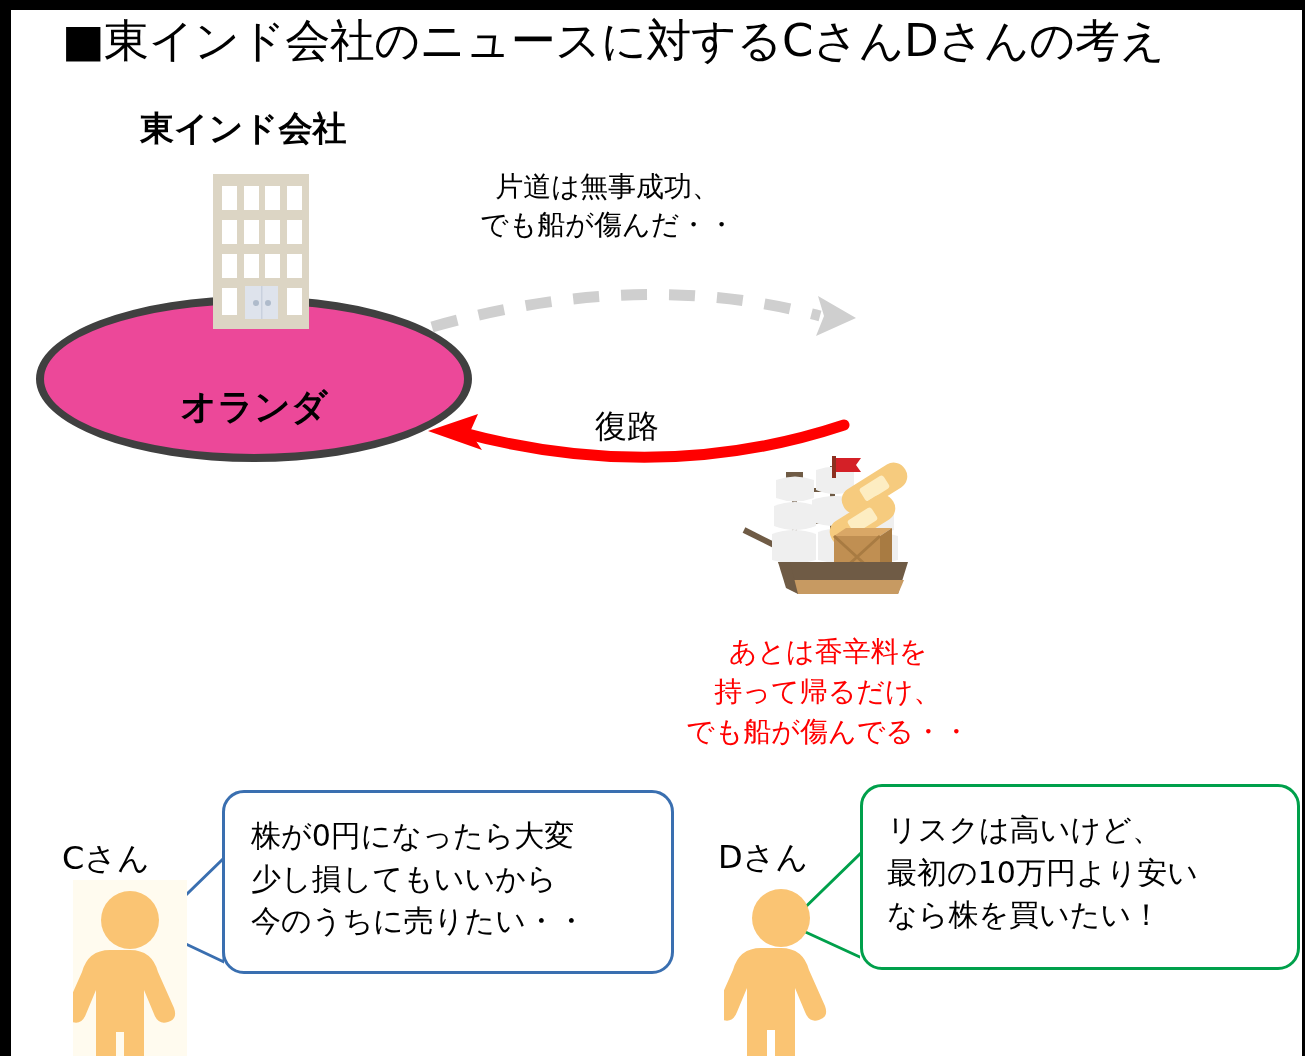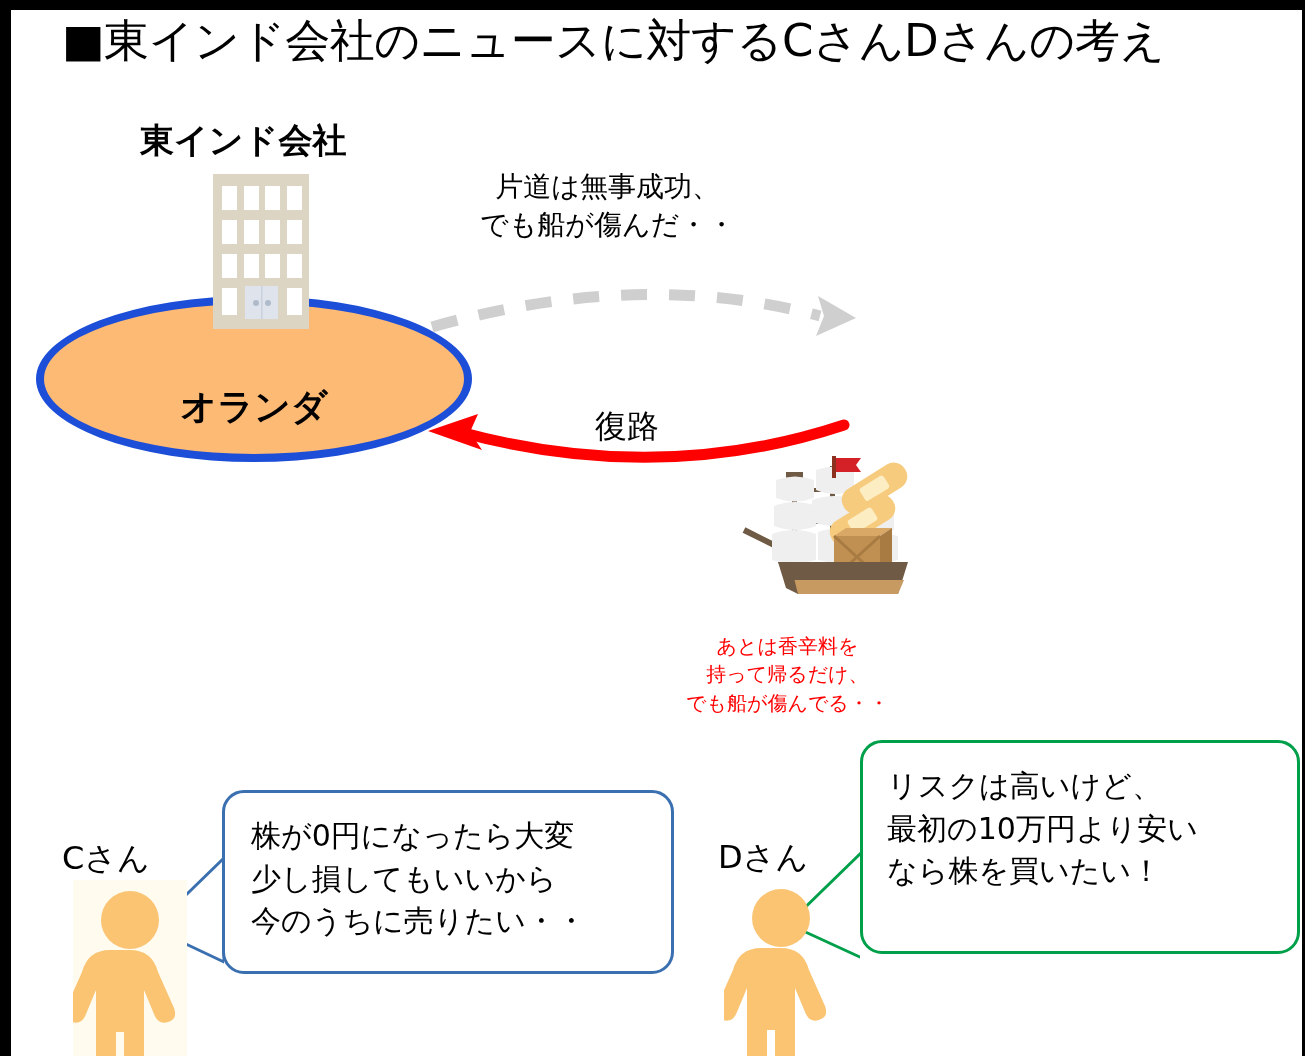--- a/index.html
+++ b/index.html
@@ -53,21 +53,20 @@
   }
   .company-label {
     position: absolute;
     left: 140px;
     top: 106px;
     font-family: "DejaVu Sans", "Liberation Sans", sans-serif;
     font-size: 34px;
     font-weight: bold;
     color: #000000;
     white-space: nowrap;
-    margin-top: 12px;
   }
 
   
   .ellipse {
     position: absolute;
     border-radius: 50%;
     box-sizing: border-box;
   }
   .ellipse .ellipse-label {
     position: absolute;
@@ -118,21 +117,21 @@
   }
   #return-label {
     left: 595px;
     top: 405px;
     font-size: 32px;
     text-align: right;
   }
   #ship-note {
     left: 686px;
     top: 632px;
-    font-size: 20px;
+    font-size: 28px;
     line-height: 1.42;
     text-align: center;
     color: #FF0000;
   }
   #label-c {
     left: 62px;
     top: 837px;
     font-size: 32px;
   }
   #label-d {
@@ -164,23 +163,23 @@
     height: 184px;
     border-color: #3A6FB0;
   }
   #bubble-c .bubble-text {
     position: absolute;
     left: 26px;
     top: 22px;
   }
   #bubble-d {
     left: 860px;
-    top: 740px;
+    top: 784px;
     width: 440px;
-    height: 214px;
+    height: 186px;
     border-color: #00A04B;
     text-decoration: underline;
   }
   #bubble-d .bubble-text {
     position: absolute;
     left: 24px;
     top: 22px;
   }
 
   
@@ -224,21 +223,21 @@
 
 <div id="slide">
 
   <div class="frame-top"></div>
   <div class="frame-left"></div>
   <div class="frame-right"></div>
 
   <div class="slide-title">■東インド会社のニュースに対するCさんDさんの考え</div>
   <div class="company-label">東インド会社</div>
 
-  <div class="ellipse" id="ellipse-netherlands" style="background:#fdba74;border:8px solid #1d4ed8;">
+  <div class="ellipse" id="ellipse-netherlands" style="background:#ec4899;border:8px solid #404040;">
     <div class="ellipse-label">オランダ</div>
   </div>
 
 
   <div id="building">
     <svg viewBox="0 0 96 155" width="96" height="155" xmlns="http://www.w3.org/2000/svg">
       <rect x="0" y="0" width="96" height="155" fill="#DCD5C4"></rect>
       <g fill="#FFFFFF">
         <rect x="9" y="12" width="15" height="24"></rect>
         <rect x="31" y="12" width="15" height="24"></rect>

